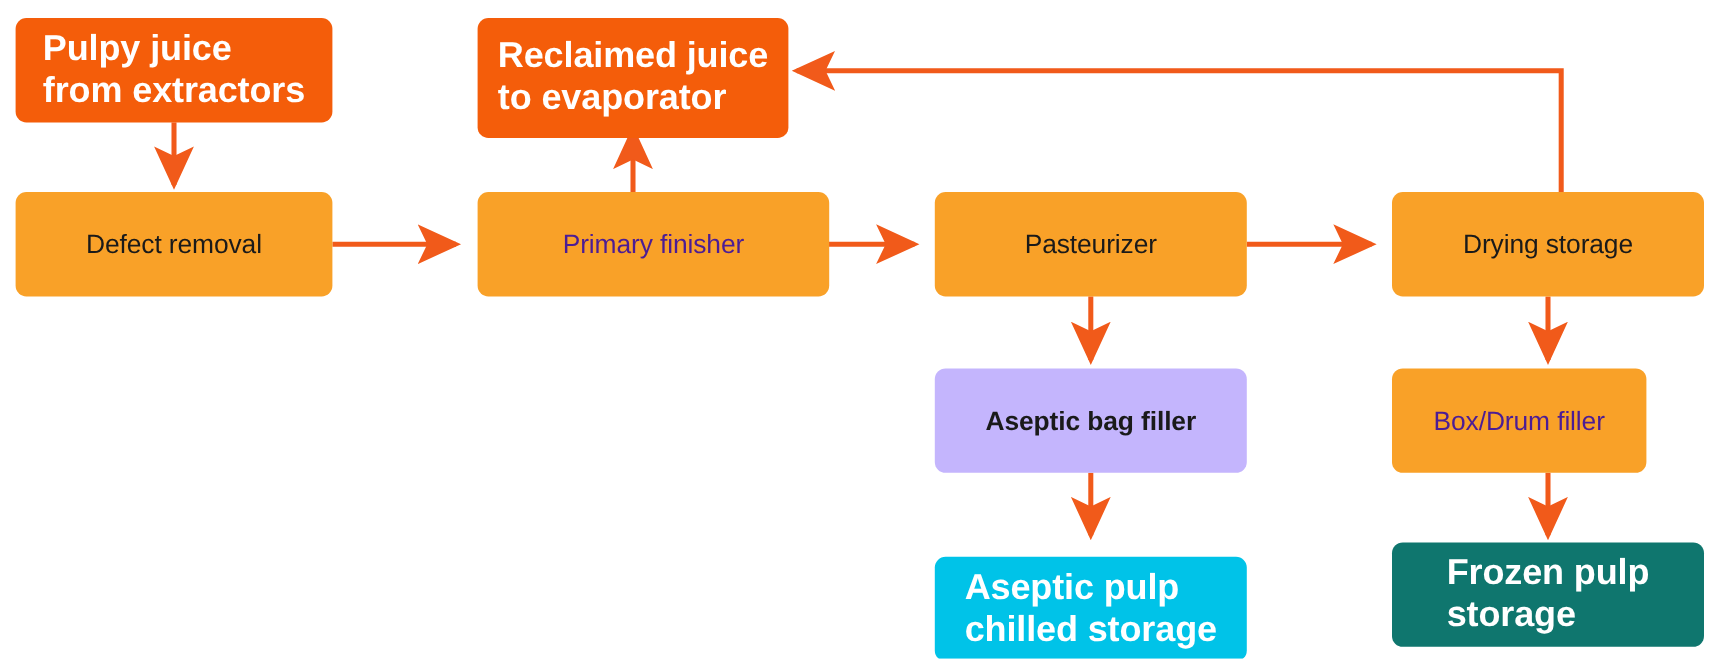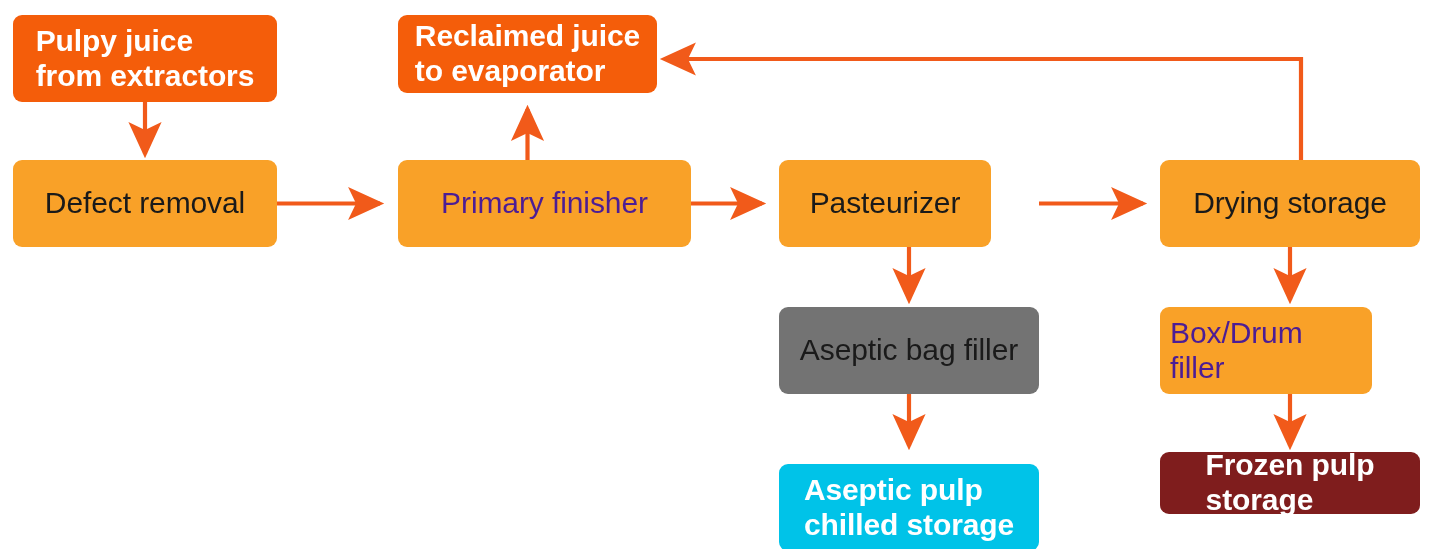--- a/index.html
+++ b/index.html
@@ -35,21 +35,21 @@
   }
   .node.source {
     background: #f45d0a;
     color: #ffffff;
     font-size: 30px;
     font-weight: 600;
   }
   .node.process {
     background: #f9a128;
     color: #1a1a1a;
-    font-size: 30px;
+    font-size: 22px;
     font-weight: 400;
   }
   .node.storage {
     background: #00c3e8;
     color: #ffffff;
     font-size: 30px;
     font-weight: 600;
   }
   #edge-layer {
     position: absolute;
@@ -84,52 +84,52 @@
       <path d="M1290,394 L1290,446" stroke="#f15a1a"></path>
       <path d="M1301,160 L1301,59 L664,59" stroke="#f15a1a"></path>
     </g>
   </svg>
 
   <div class="node source" style="left: 13px; top: 15px; width: 264px; height: 87px; background: rgb(244, 93, 10); color: rgb(255, 255, 255);">
     <span class="node-label">Pulpy juice
 from extractors</span>
   </div>
 
-  <div class="node source" style="left: 398px; top: 15px; width: 259px; height: 78px; background: rgb(244, 93, 10); color: rgb(255, 255, 255);">
+  <div class="node source" style="left: 398px; top: 15px; width: 259px; height: 100px; background: rgb(244, 93, 10); color: rgb(255, 255, 255);">
     <span class="node-label">Reclaimed juice
 to evaporator</span>
   </div>
 
   <div class="node process" style="left: 13px; top: 160px; width: 264px; height: 87px; background: rgb(249, 161, 40); color: rgb(26, 26, 26);">
     <span class="node-label">Defect removal</span>
   </div>
 
   <div class="node process" style="left: 398px; top: 160px; width: 293px; height: 87px; background: rgb(249, 161, 40); color: #4c1d95;">
     <span class="node-label">Primary finisher</span>
   </div>
 
-  <div class="node process" style="left: 779px; top: 160px; width: 212px; height: 87px; background: rgb(249, 161, 40); color: rgb(26, 26, 26);">
+  <div class="node process" style="left: 779px; top: 160px; width: 260px; height: 87px; background: rgb(249, 161, 40); color: rgb(26, 26, 26);">
     <span class="node-label">Pasteurizer</span>
   </div>
 
   <div class="node process" style="left: 1160px; top: 160px; width: 260px; height: 87px; background: rgb(249, 161, 40); color: rgb(26, 26, 26);">
     <span class="node-label">Drying storage</span>
   </div>
 
-  <div class="node process" style="left: 779px; top: 307px; width: 260px; height: 87px; background: #737373; color: rgb(26, 26, 26);">
+  <div class="node process" style="left: 779px; top: 307px; width: 260px; height: 87px; background: #c4b5fd; color: rgb(26, 26, 26); font-weight: bold;">
     <span class="node-label">Aseptic bag filler</span>
   </div>
 
   <div class="node process" style="left: 1160px; top: 307px; width: 212px; height: 87px; background: rgb(249, 161, 40); color: #4c1d95;">
     <span class="node-label">Box/Drum filler</span>
   </div>
 
   <div class="node storage" style="left: 779px; top: 464px; width: 260px; height: 87px; background: rgb(0, 195, 232); color: rgb(255, 255, 255);">
     <span class="node-label">Aseptic pulp
 chilled storage</span>
   </div>
 
-  <div class="node storage" style="left: 1160px; top: 452px; width: 260px; height: 62px; background: #7f1d1d; color: rgb(255, 255, 255);">
+  <div class="node storage" style="left: 1160px; top: 452px; width: 260px; height: 87px; background: #0f766e; color: rgb(255, 255, 255);">
     <span class="node-label">Frozen pulp
 storage</span>
   </div>
 
 </div>
 
 </body></html>

